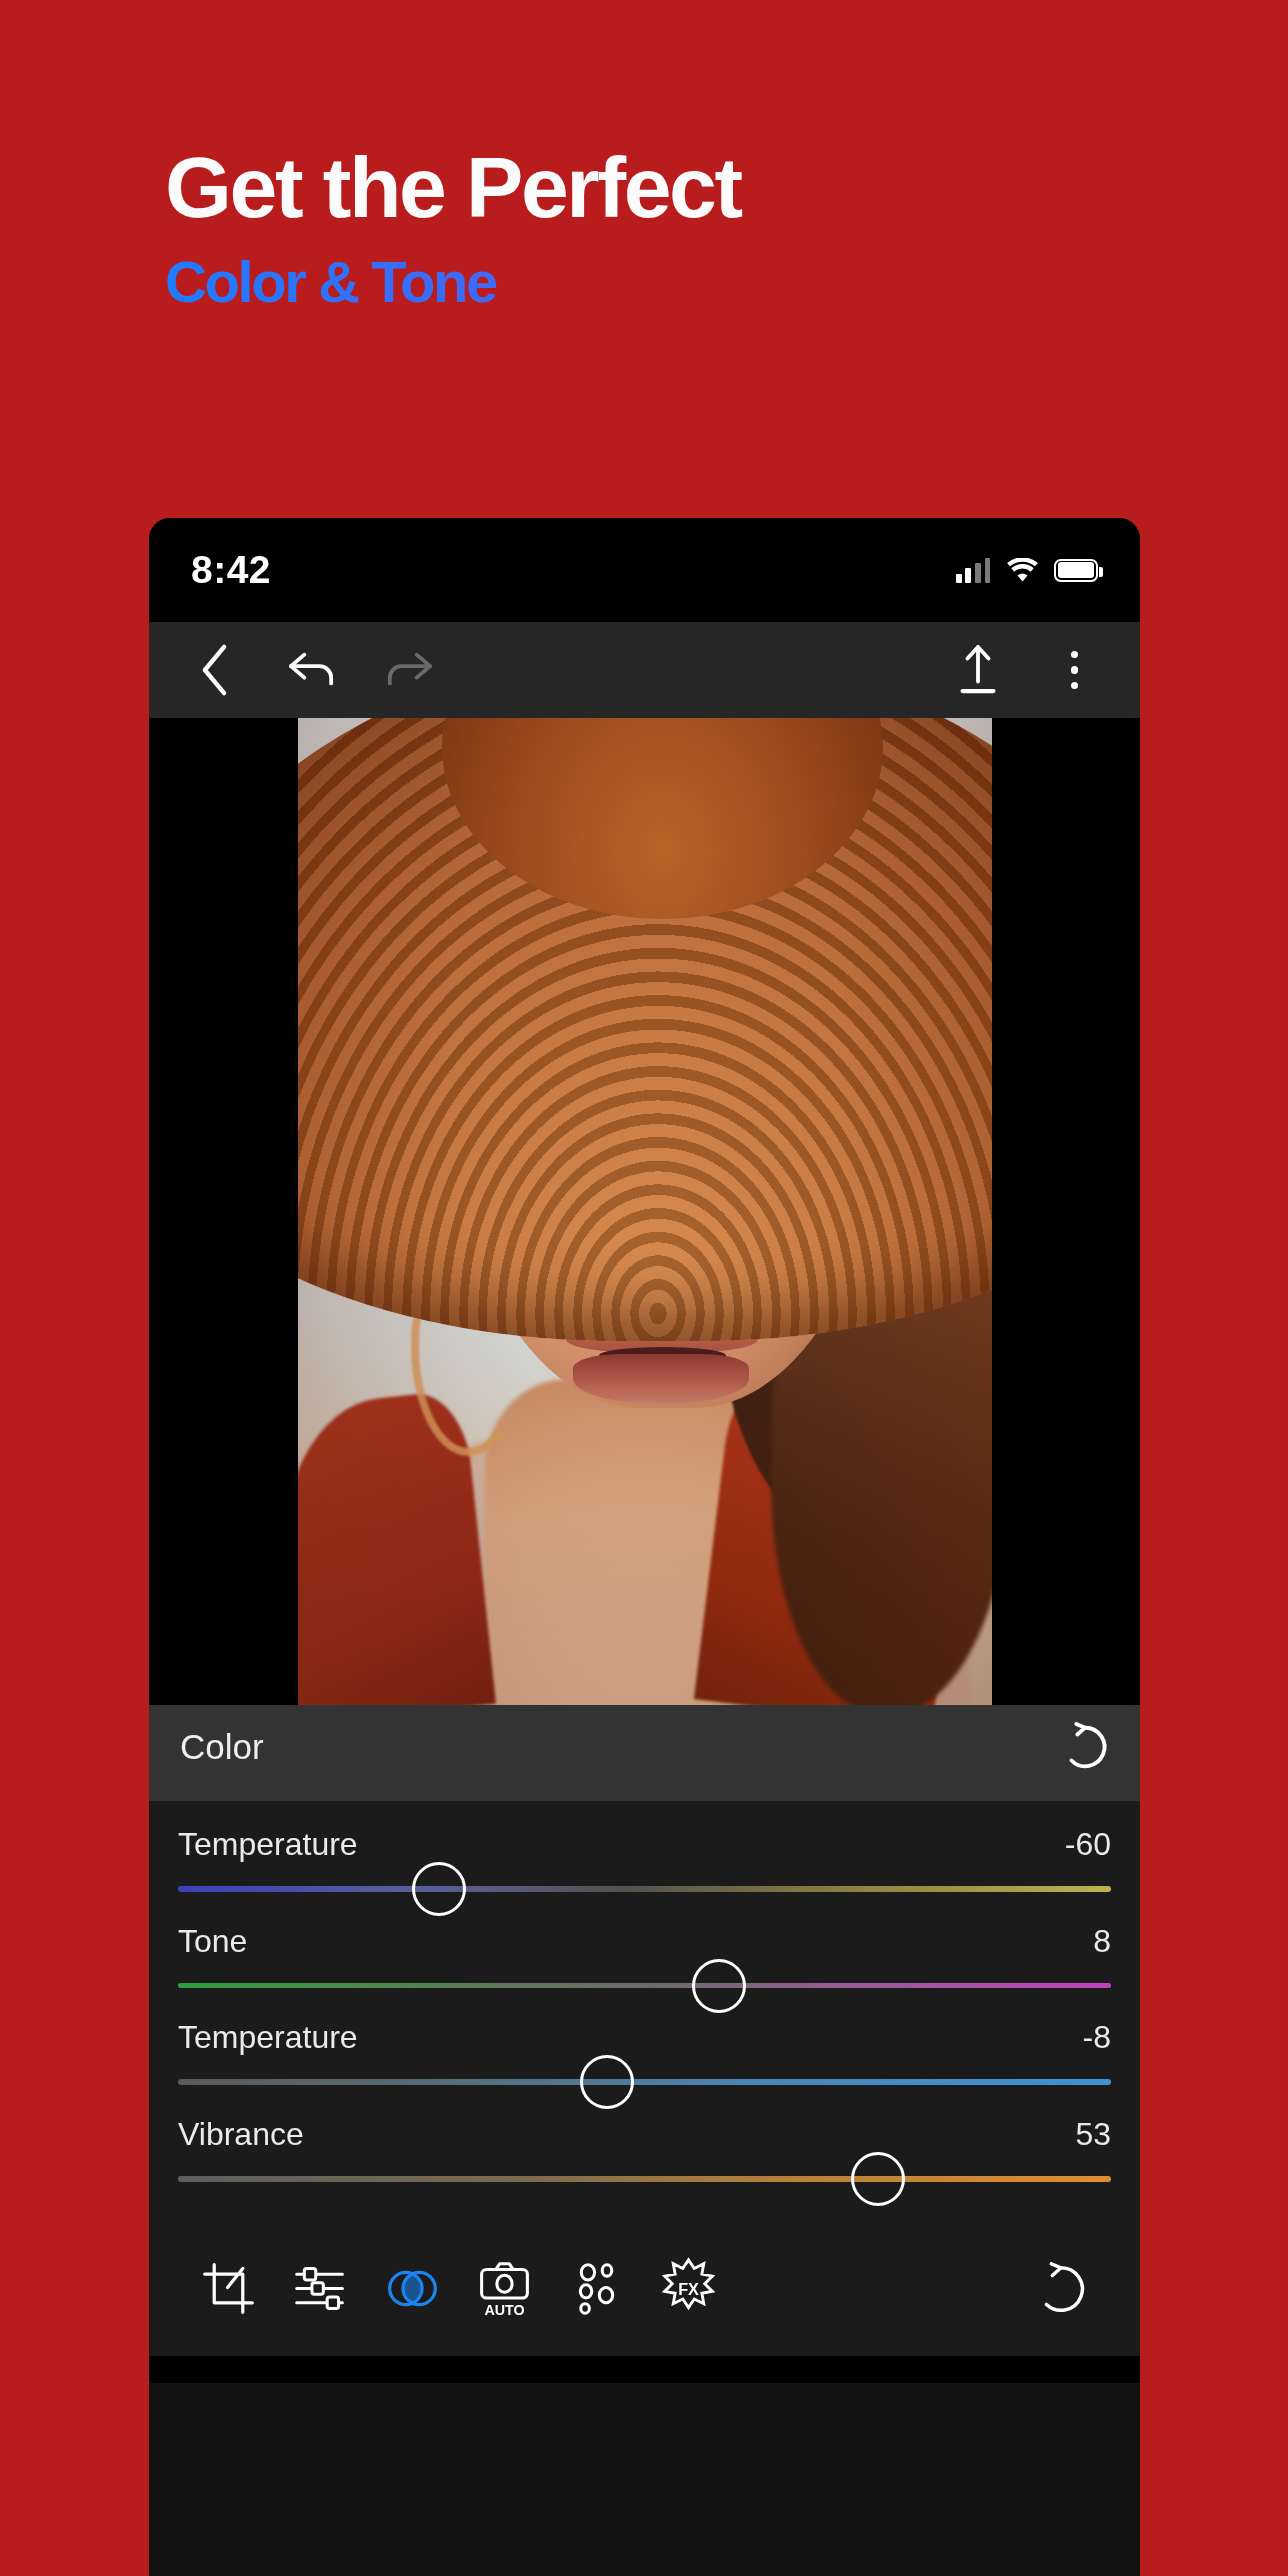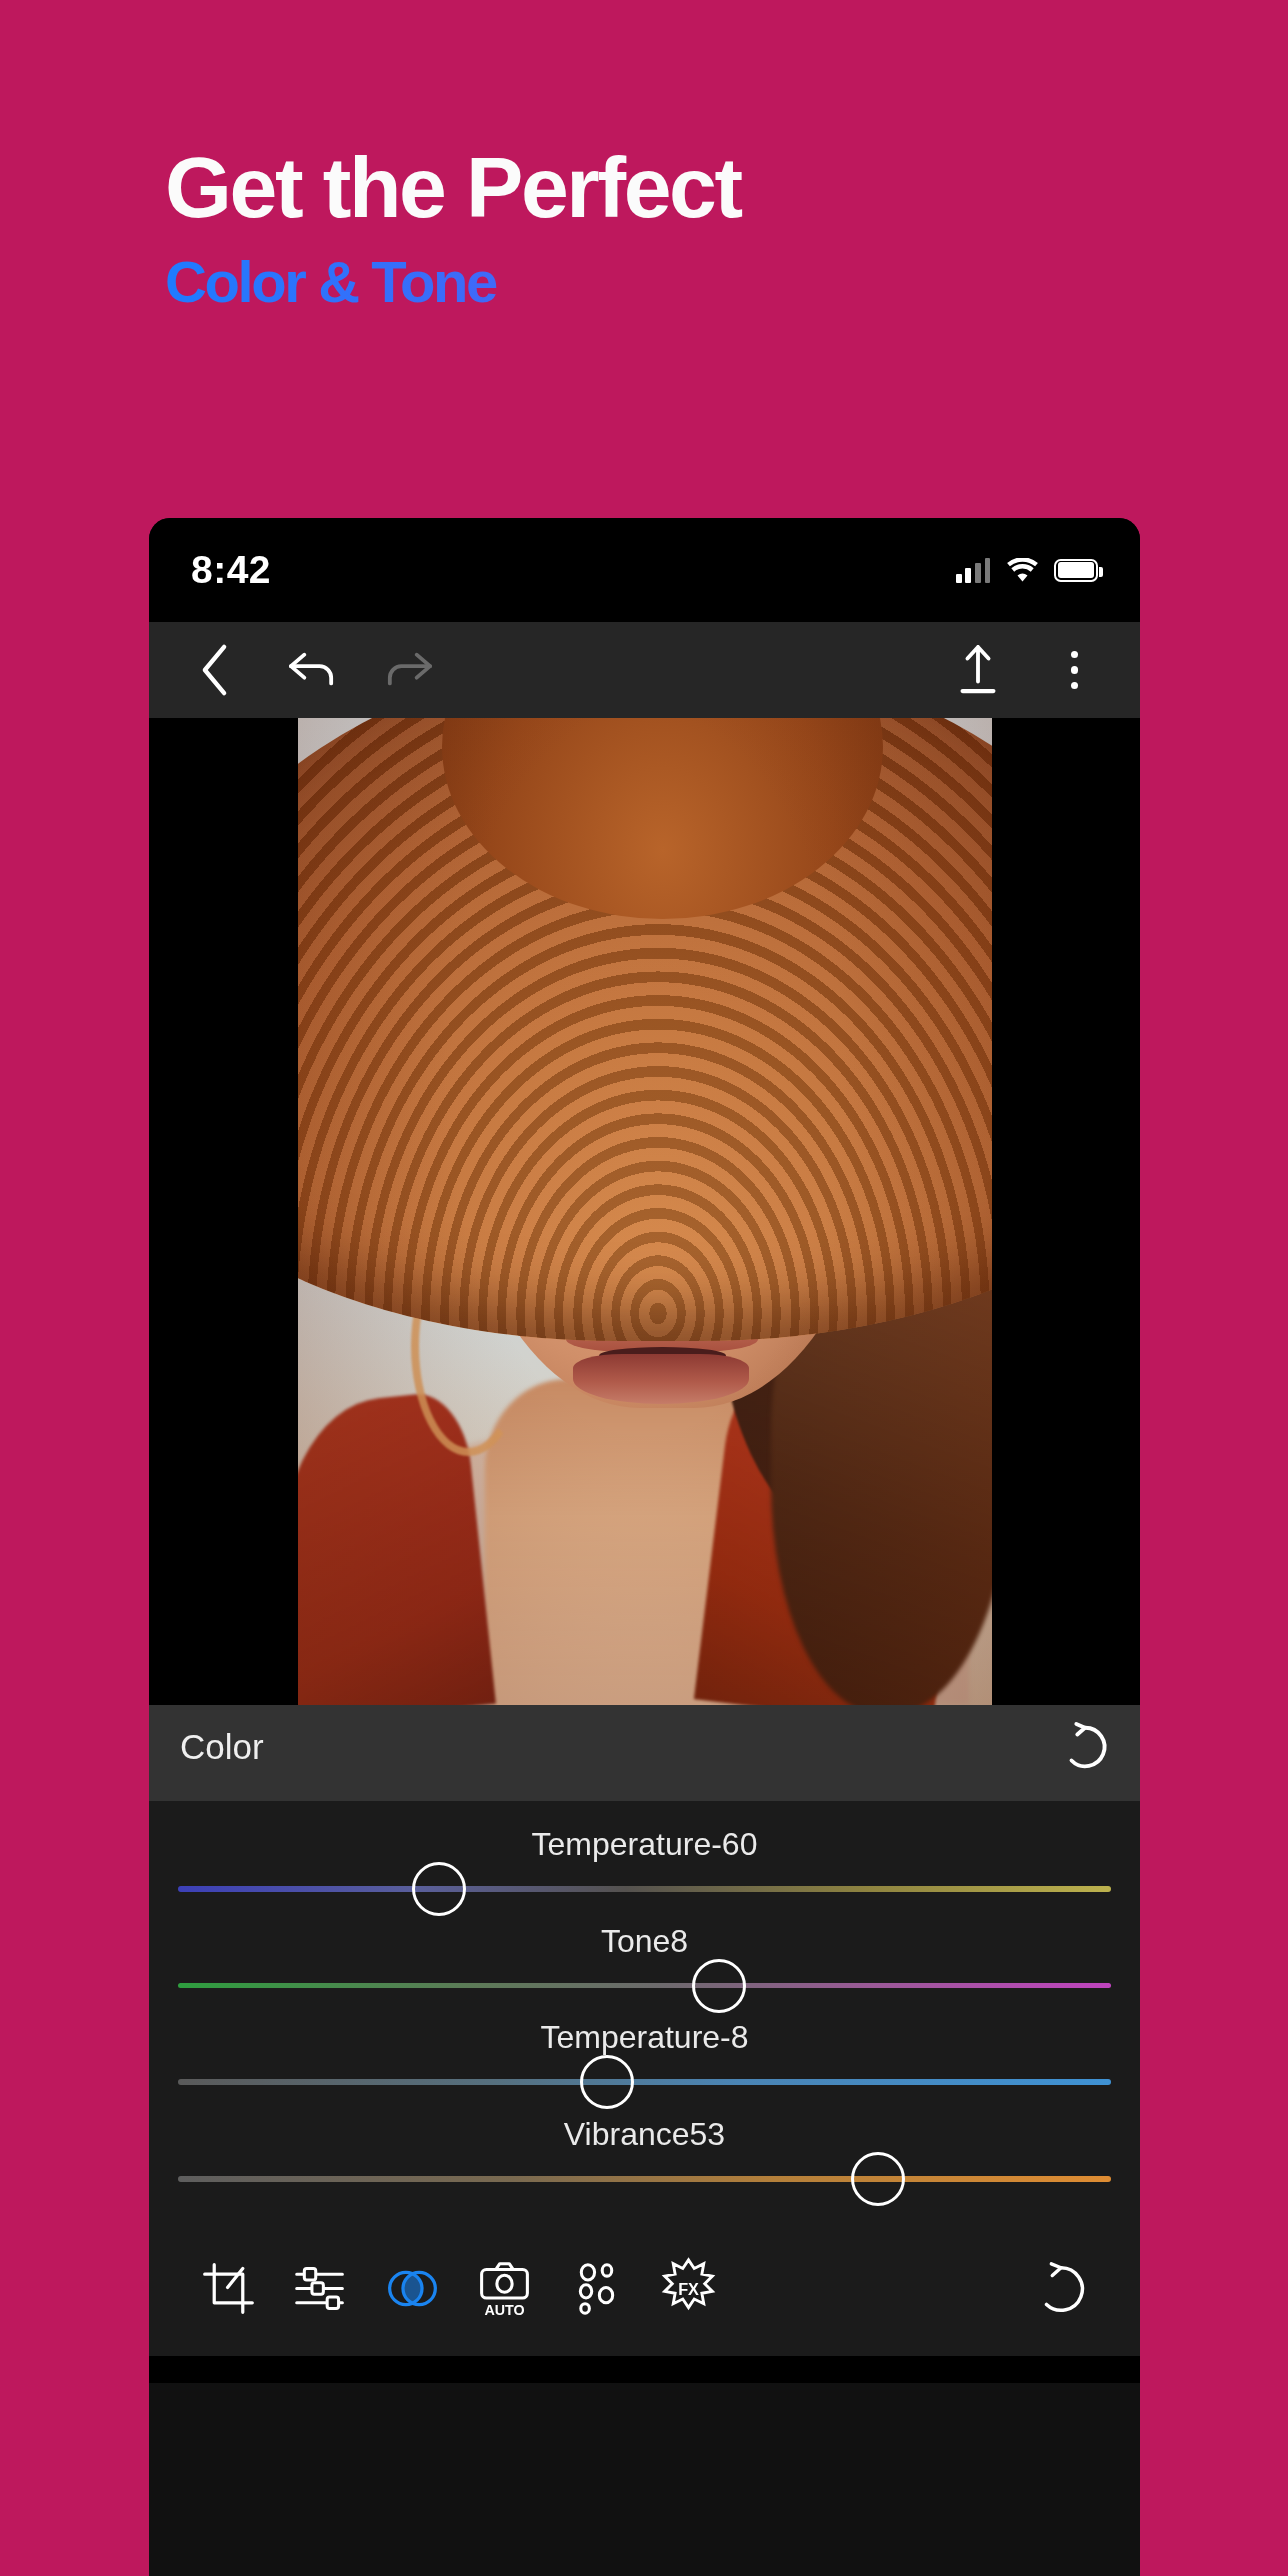--- a/index.html
+++ b/index.html
@@ -2,21 +2,21 @@
 <html><head>
 <meta charset="utf-8">
 <style>
   * { margin:0; padding:0; box-sizing:border-box; }
   html,body {
     width:1288px; height:2576px;
     background:#1d1d1d;
     font-family:"Liberation Sans", sans-serif;
     overflow:hidden;
   }
-  .page { position:relative; width:1288px; height:2576px; background:#be185d;text-decoration:underline; }
+  .page { position:relative; width:1288px; height:2576px; background:#b91c1c;text-decoration:underline; }
 
   
   .headline { position:absolute; left:165px; top:144px; width:1054px; }
   .headline .l1 {
     font-size:86px; font-weight:bold; color:#fbfbfb;
     letter-spacing:-2.4px; line-height:1.0; white-space:nowrap;
   }
   .headline .l2 {
     font-size:58px; font-weight:bold; letter-spacing:-2.4px;
     line-height:1.0; margin-top:23px; white-space:nowrap;
@@ -229,21 +229,21 @@
   .panel-head{
     height:96px; background:#333;
     display:flex; align-items:center; justify-content:space-between;
     padding:0 29px 12px 31px;
   }
   .panel-title{ color:#efefef; font-size:35px; }
 
   .sliders{ background:#1b1b1b; padding:25px 29px 9.6px 29px; }
   .srow{ margin-bottom:27px; }
   .srow-top{
-    display:flex; align-items:baseline; justify-content:center;
+    display:flex; align-items:baseline; justify-content:space-between;
     margin-bottom:23px;
   }
   .s-label{ color:#eaeaea; font-size:32px; }
   .s-value{ color:#eaeaea; font-size:32px; }
   .track-wrap{ position:relative; height:9.6px; }
   .track{
     position:absolute; left:0; right:0; top:0; height:5.8px; border-radius:2.9px;
   }
   .thumb{
     position:absolute; top:-24px; width:54px; height:54px;

